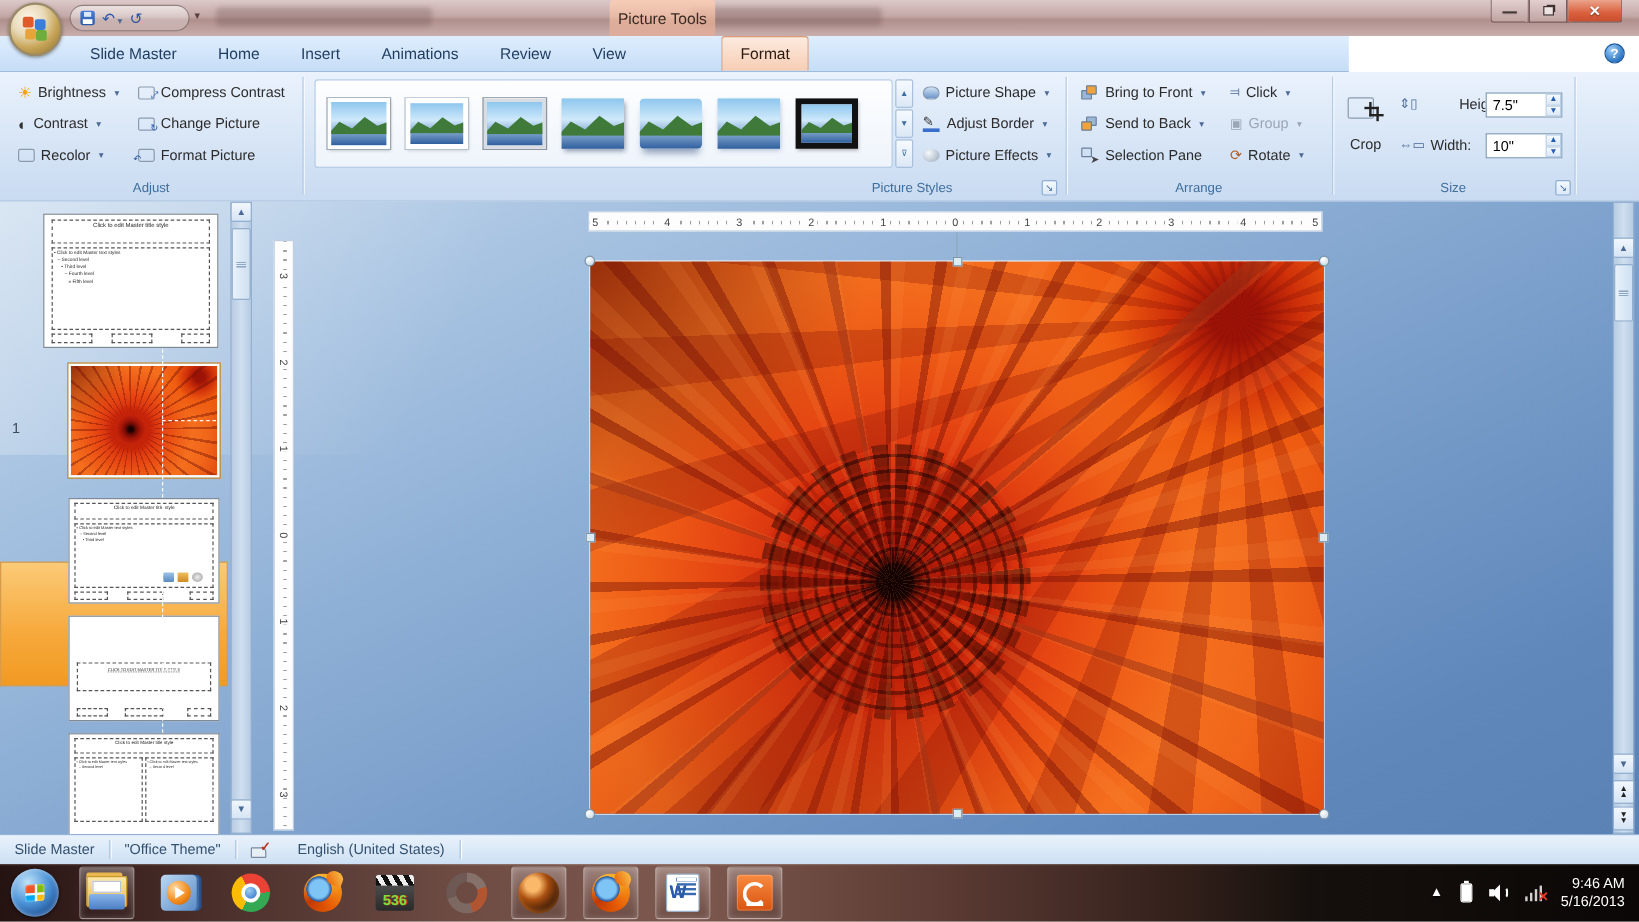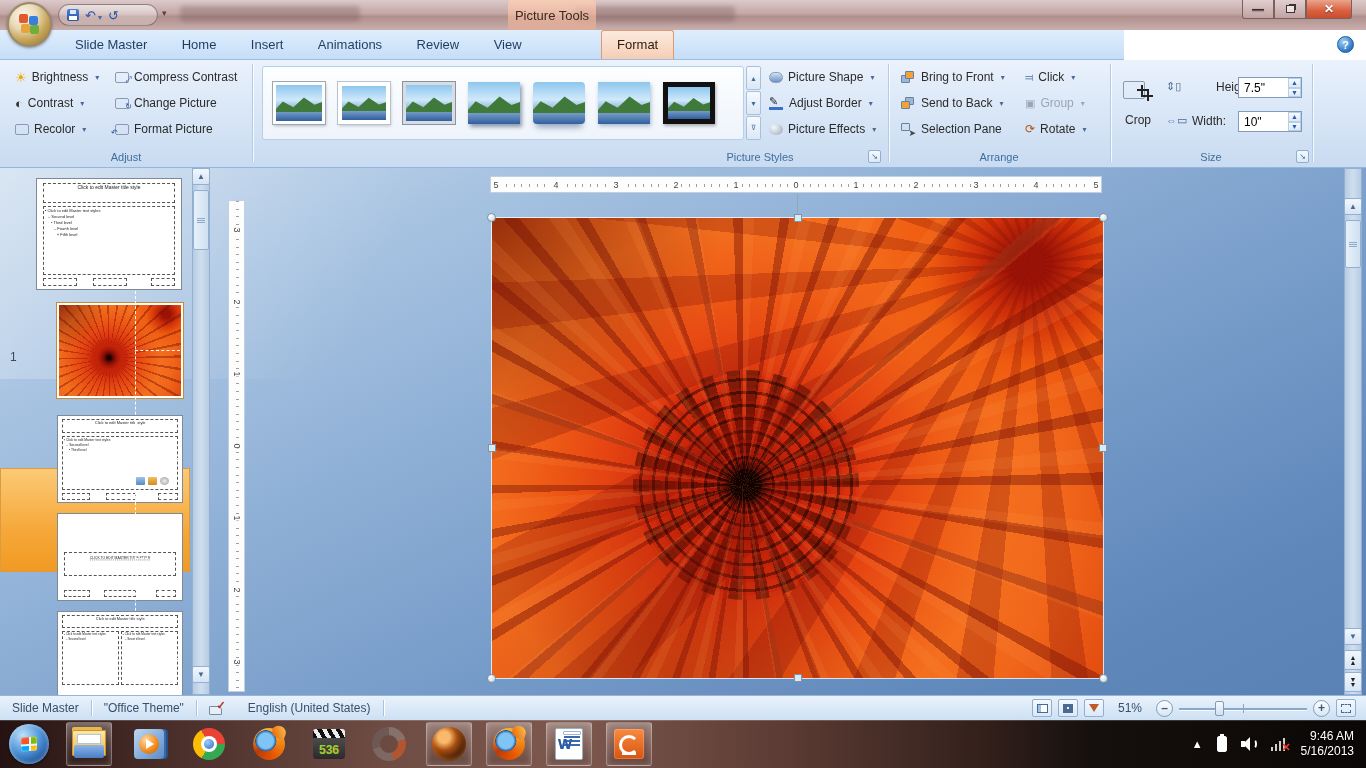--- a/index.html
+++ b/index.html
@@ -644,42 +644,20 @@
   <div class="st-item">"Office Theme"</div>
   <div class="st-sep"></div>
   <div class="st-item">
     <span class="spell-ic">
       <span class="book"></span>
         <span class="chk">✓</span>
     </span>
   </div>
   <div class="st-item">English (United States)</div>
   <div class="st-sep"></div>
-  <div id="st-right">
-    <div class="viewbtn">
-        <span class="vb-norm"></span>
-      </div>
-    <div class="viewbtn">
-        <span class="vb-sort"></span>
-      </div>
-    <div class="viewbtn">
-        <span class="vb-show"></span>
-      </div>
-    <span style="width:40px;text-align:center;">51%</span>
-    <div class="zoombtn">–</div>
-    <div id="zoom-track">
-      <div class="rail"></div>
-      <div class="detent"></div>
-      <div id="zoom-thumb"></div>
-    </div>
-    <div class="zoombtn">+</div>
-    <div id="fit-btn">
-        <span class="fit-ic"></span>
-      </div>
-  </div>
 </div>
 
 <div id="taskbar">
   <div class="tb-slot" style="margin-left:6px;">
     <div id="start-orb">
         <div class="win-flag"></div>
       </div>
   </div>
   <div class="tb-slot tb-open">
     <div class="folder-ic">

